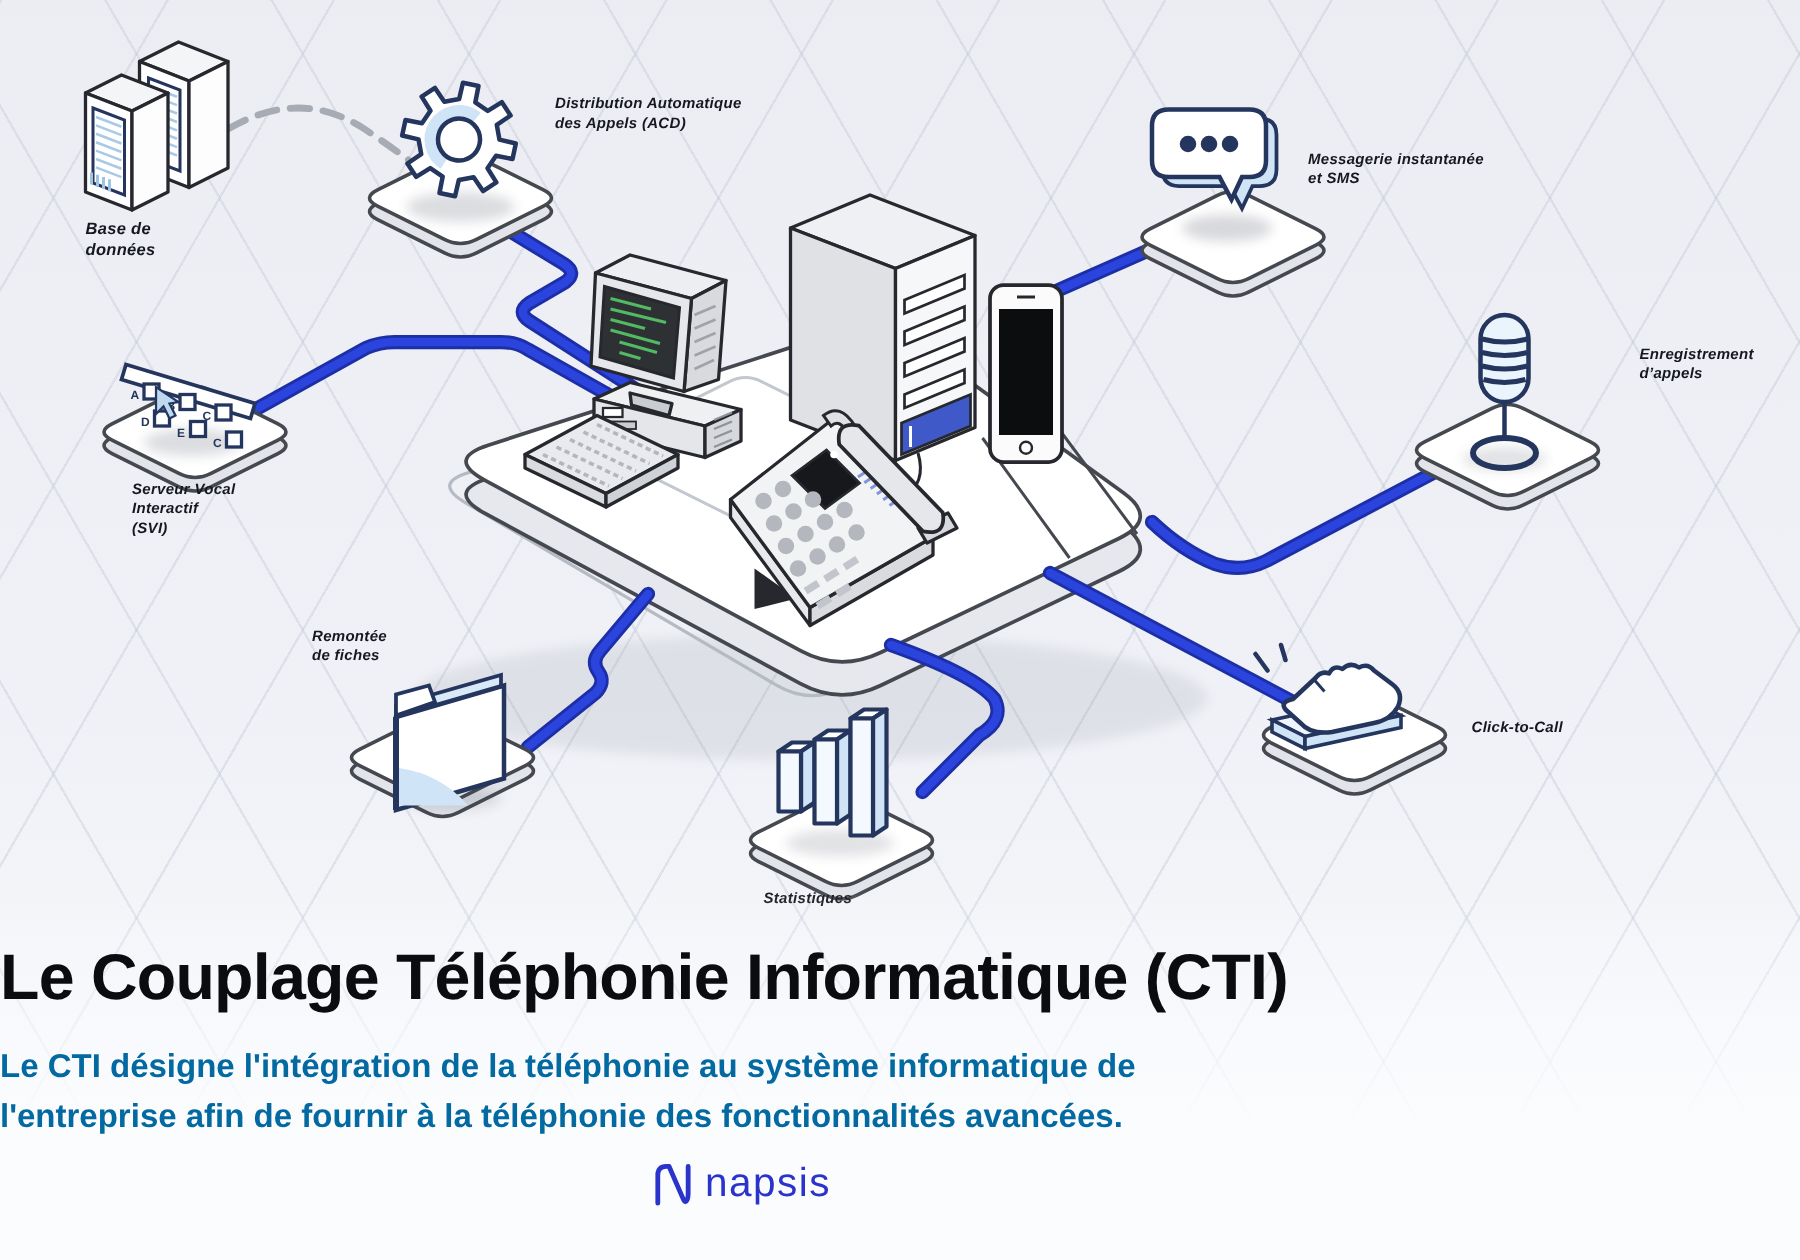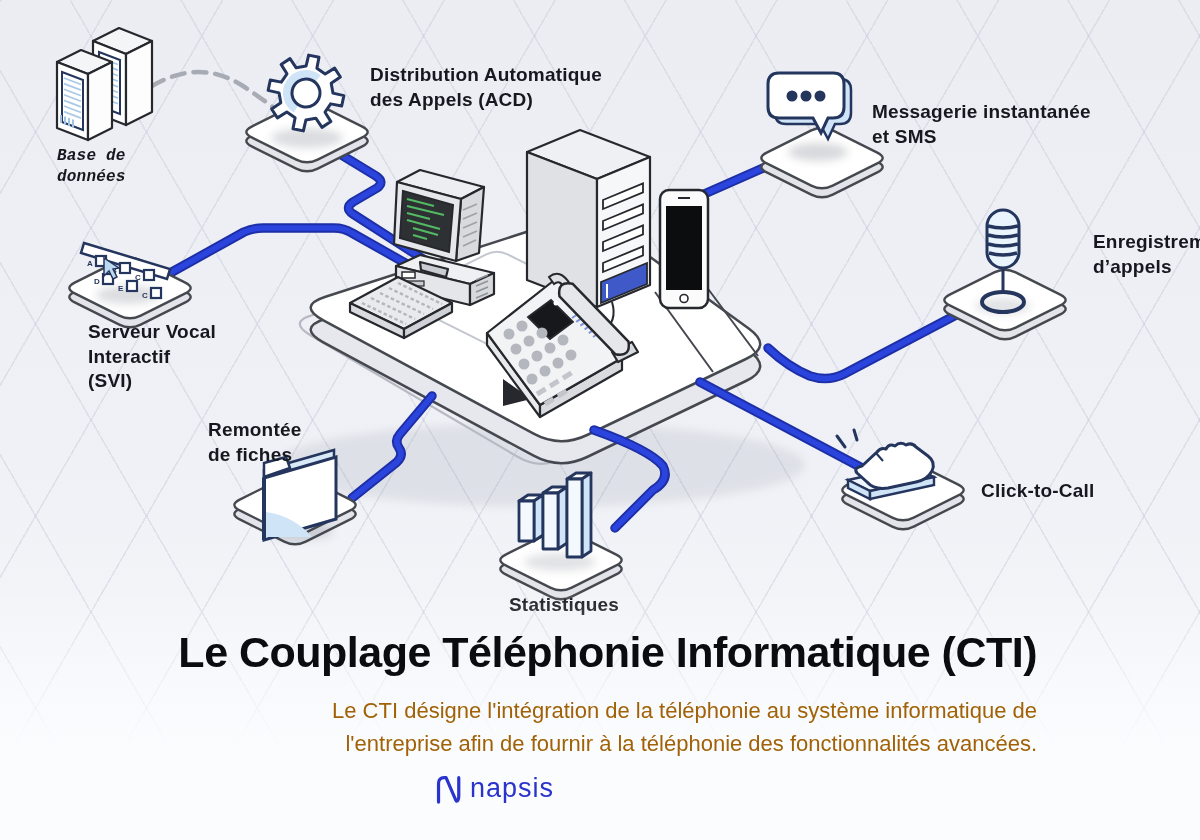--- a/index.html
+++ b/index.html
@@ -14,27 +14,27 @@
       repeating-linear-gradient(120deg, rgba(195,200,214,.40) 0 1.6px, transparent 1.6px 96px),
       linear-gradient(180deg,#ebedf3 0%,#eff1f6 55%,#f8f9fc 100%);
   }
   .bg-fade { position:absolute; left:0; right:0; bottom:0; height:250px;
     background:linear-gradient(180deg, rgba(251,252,254,0) 0%, #fbfcfe 65%); }
 
   .stage { position:absolute; top:0; left:0; width:1200px; height:620px; }
   svg { display:block; }
 
   
-  .node-label { position:absolute; font-weight:bold; font-size:19px; line-height:1.3;
-    color:#16181f; letter-spacing:.2px; white-space:pre-line; }
-  .node-label.italic { font-style:italic; font-size:16px;font-family:Liberation Mono, monospace; }
-
-  .caption { position:absolute; left:0; width:1037px; text-align:right; }
+  .node-label { position:absolute; font-weight:bold; font-size:10px; line-height:1.3;
+    color:#16181f; letter-spacing:.2px; white-space:pre-line;font-style:italic; }
+  .node-label.italic { font-style:italic; font-size:11px; }
+
+  .caption { position:absolute; left:0; width:1037px; text-align:left; }
   .title { top:628px; font-size:43px; font-weight:bold; color:#0b0c10; letter-spacing:-.5px; }
-  .subtitle { top:694px; font-size:22px; color:#a16207; line-height:1.5; white-space:pre-line; }
+  .subtitle { top:694px; font-size:22px; color:#0369a1; line-height:1.5; white-space:pre-line;font-weight:bold; }
 
   .brand-row { position:absolute; top:771px; left:0; width:985px;
     display:flex; align-items:center; justify-content:center; gap:7px; }
   .brand-text { font-size:27px; color:#2a33cb; font-weight:normal; letter-spacing:1px; }
 
   
   .pside { fill:#e2e4ea; stroke:#45494f; stroke-width:2.4; }
   .ptop  { fill:#ffffff; stroke:#45494f; stroke-width:2.4; }
   .cbl-o { stroke:#1d2fa6; stroke-width:9.5; fill:none; stroke-linecap:round; stroke-linejoin:round; }
   .cbl-i { stroke:#2a44dd; stroke-width:5.6; fill:none; stroke-linecap:round; stroke-linejoin:round; }

